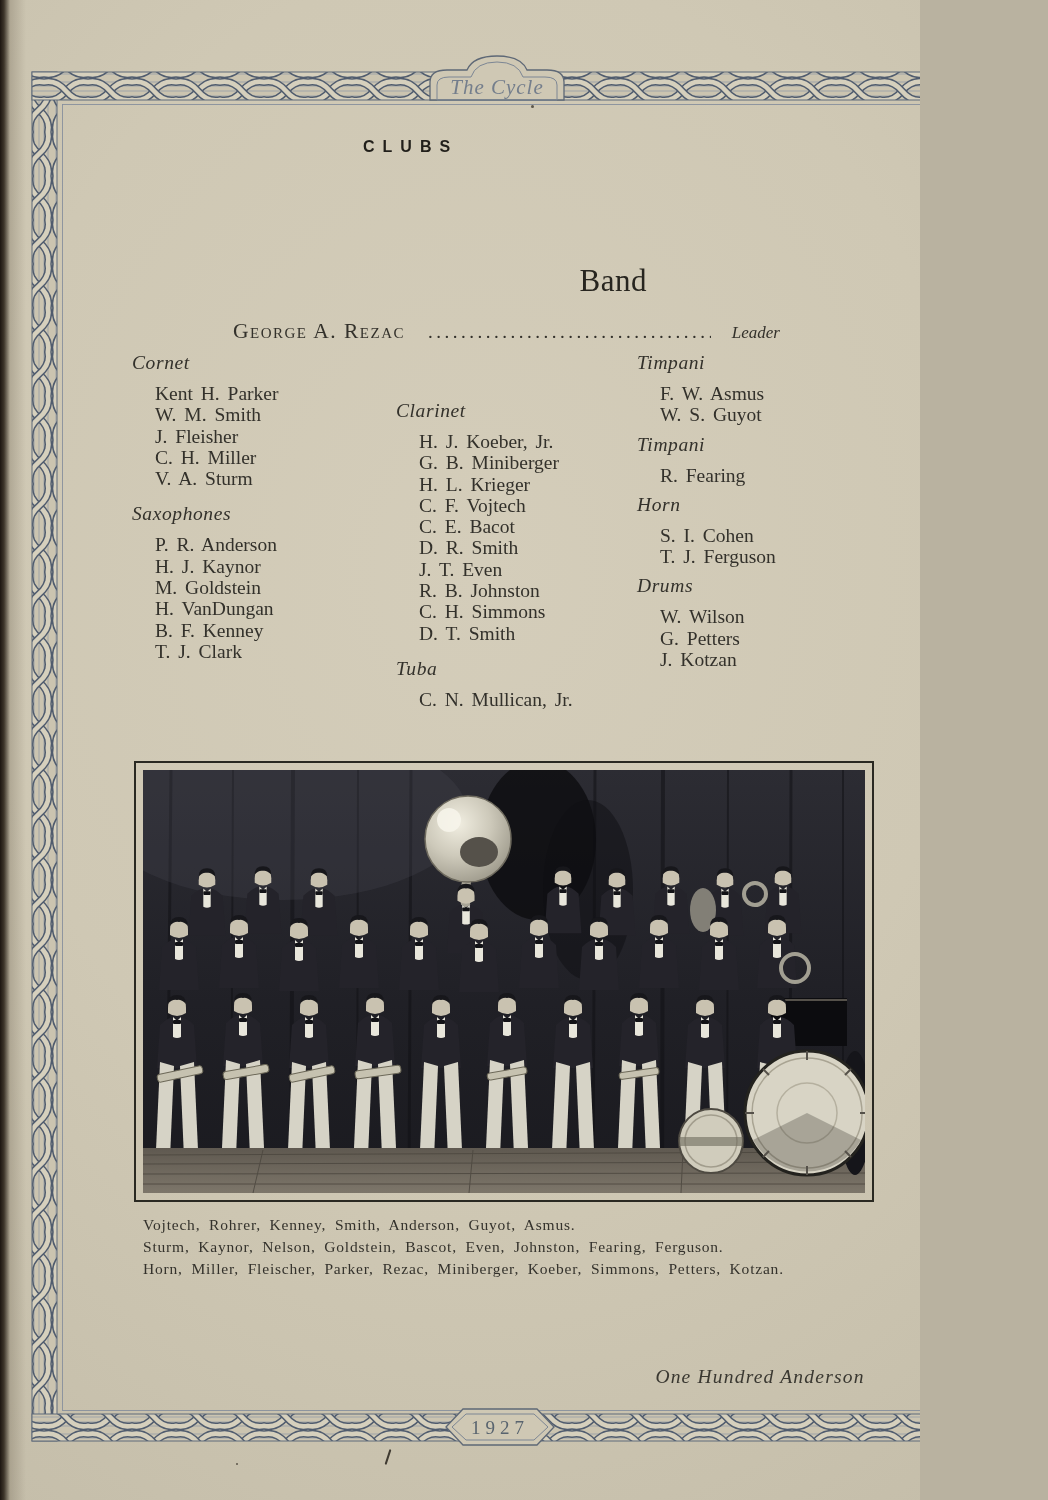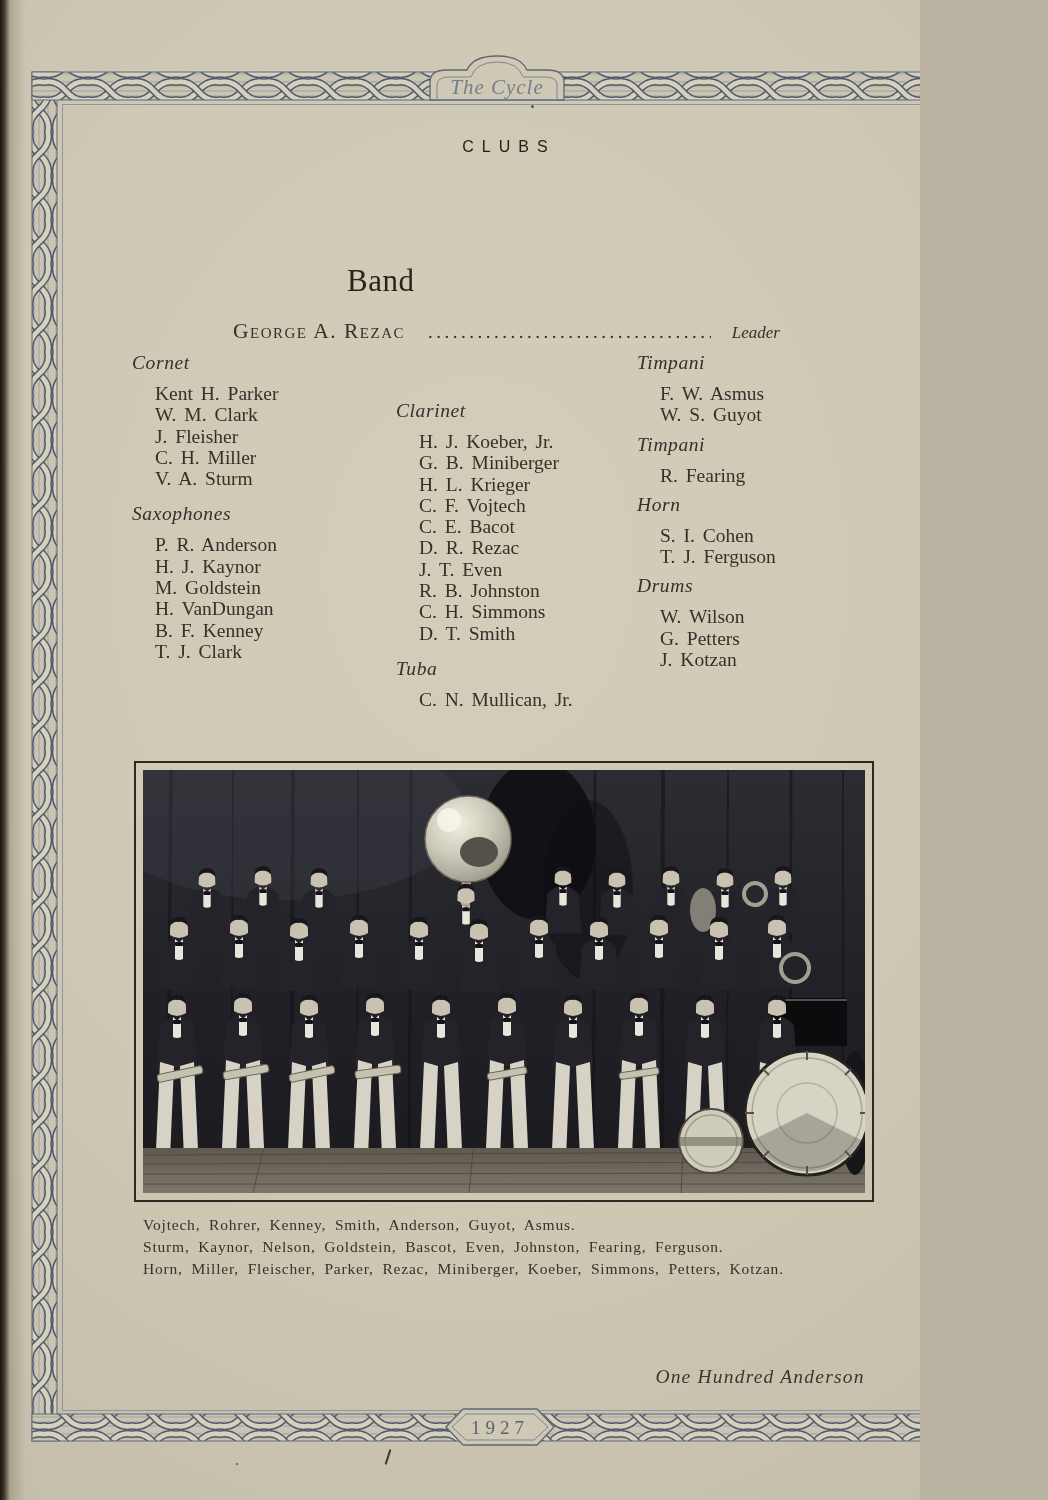--- a/index.html
+++ b/index.html
@@ -9,26 +9,26 @@
     background:
       radial-gradient(ellipse 900px 1100px at 52% 38%, #d4cdba 0%, #cfc8b4 55%, #c5beaa 100%);
   }
   .edge-left{
     position:absolute; left:0; top:0; width:26px; height:100%;
     background:linear-gradient(90deg, #1c1510 0px, #3e362b 4px, rgba(120,110,92,.35) 10px, rgba(120,110,92,0) 26px);
   }
   .frame-svg, .artifacts{position:absolute; left:0; top:0;}
   
   .clubs{
-    position:absolute; left:355px; top:138px; width:300px; text-align:center;
-    font-family:"Liberation Sans", sans-serif; font-weight:400; font-size:16px;
+    position:absolute; left:355px; top:138px; width:300px; text-align:left;
+    font-family:"Liberation Sans", sans-serif; font-weight:700; font-size:16px;
     letter-spacing:8px; color:#211f1a; text-indent:8px;
   }
   .band-title{
-    position:absolute; left:347px; top:263px; width:300px; text-align:left;
+    position:absolute; left:347px; top:263px; width:300px; text-align:right;
     font-size:31px; color:#27251f; letter-spacing:.5px;
   }
   .leader-row{
     position:absolute; left:233px; top:319px; width:547px;
     display:flex; align-items:baseline; color:#33312b;gap:21px;
   }
   .leader-name{font-variant:small-caps; font-size:21.5px; letter-spacing:1.5px; white-space:nowrap;}
   .leader-dots{flex:1; overflow:hidden; white-space:nowrap; font-size:19px; letter-spacing:3.5px; padding:0 2px;}
   .leader-role{font-style:italic; font-size:17px; white-space:nowrap;}
   
@@ -130,21 +130,21 @@
   <div class="leader-row">
     <span class="leader-name">George A. Rezac</span>
     <span class="leader-dots">..........................................</span>
     <span class="leader-role">Leader</span>
   </div>
 
   <div class="col col1">
     <div class="instrument">Cornet</div>
     <div class="members">
       <div class="member">Kent H. Parker</div>
-      <div class="member">W. M. Clark</div>
+      <div class="member">W. M. Smith</div>
       <div class="member">J. Fleisher</div>
       <div class="member">C. H. Miller</div>
       <div class="member">V. A. Sturm</div>
     </div>
     <div class="instrument">Saxophones</div>
     <div class="members">
       <div class="member">P. R. Anderson</div>
       <div class="member">H. J. Kaynor</div>
       <div class="member">M. Goldstein</div>
       <div class="member">H. VanDungan</div>
@@ -154,21 +154,21 @@
   </div>
 
   <div class="col col2">
     <div class="instrument">Clarinet</div>
     <div class="members">
       <div class="member">H. J. Koeber, Jr.</div>
       <div class="member">G. B. Miniberger</div>
       <div class="member">H. L. Krieger</div>
       <div class="member">C. F. Vojtech</div>
       <div class="member">C. E. Bacot</div>
-      <div class="member">D. R. Rezac</div>
+      <div class="member">D. R. Smith</div>
       <div class="member">J. T. Even</div>
       <div class="member">R. B. Johnston</div>
       <div class="member">C. H. Simmons</div>
       <div class="member">D. T. Smith</div>
     </div>
     <div class="instrument">Tuba</div>
     <div class="members">
       <div class="member">C. N. Mullican, Jr.</div>
     </div>
   </div>

